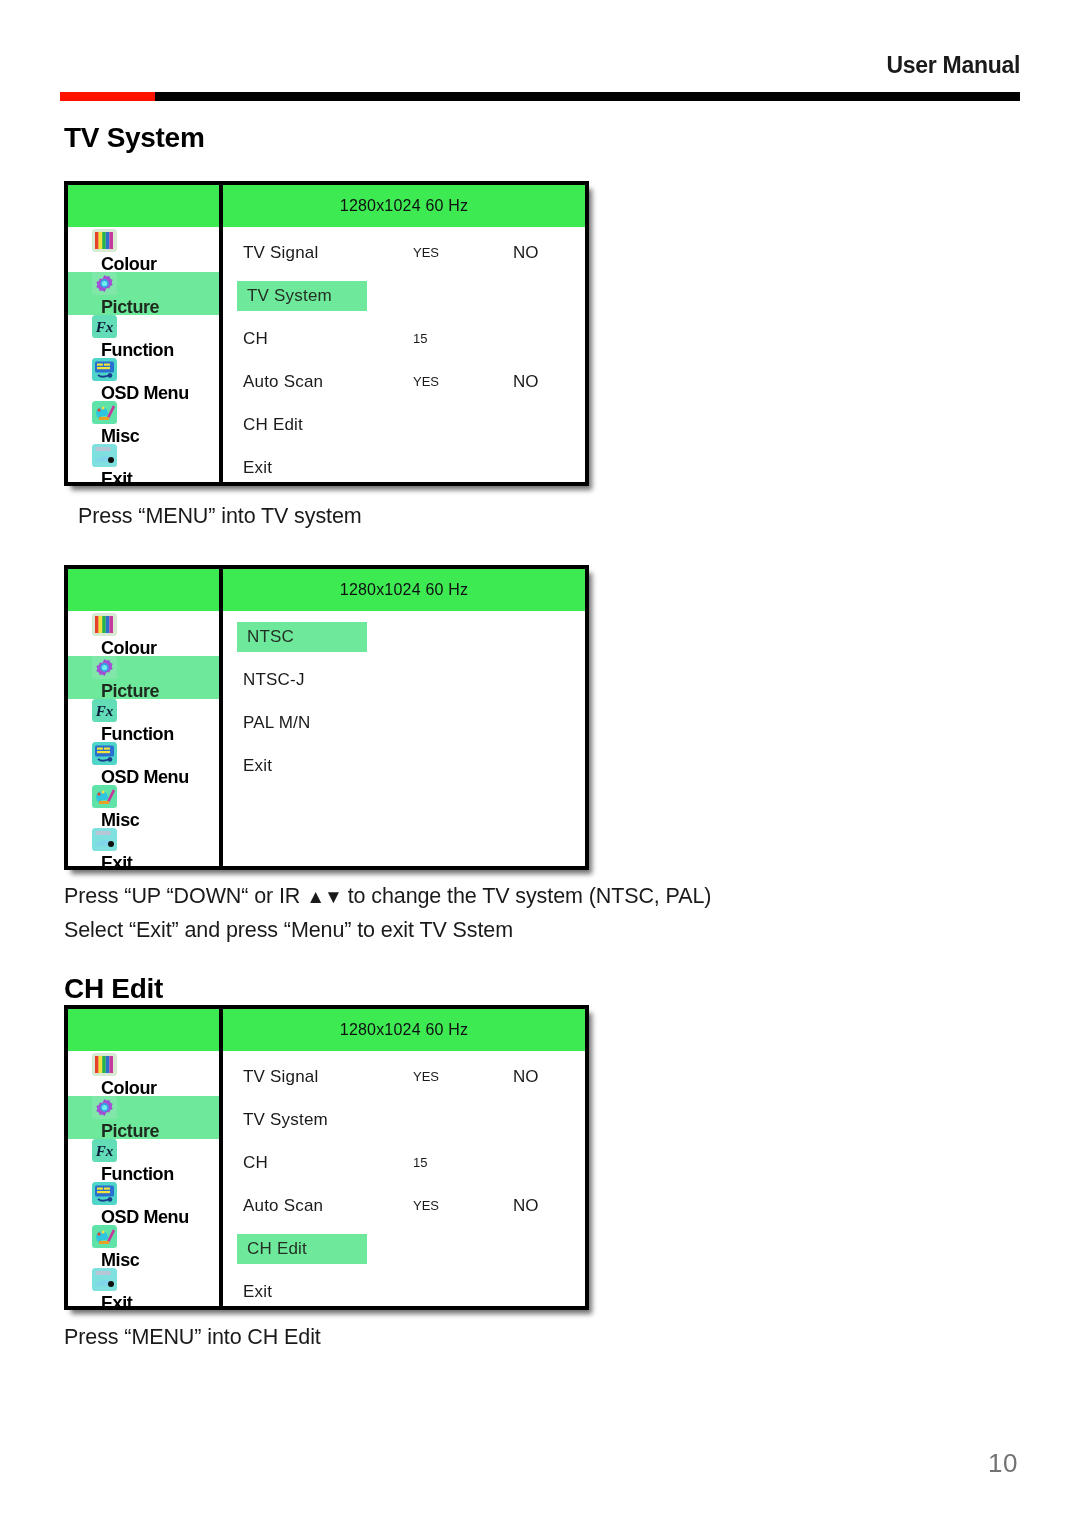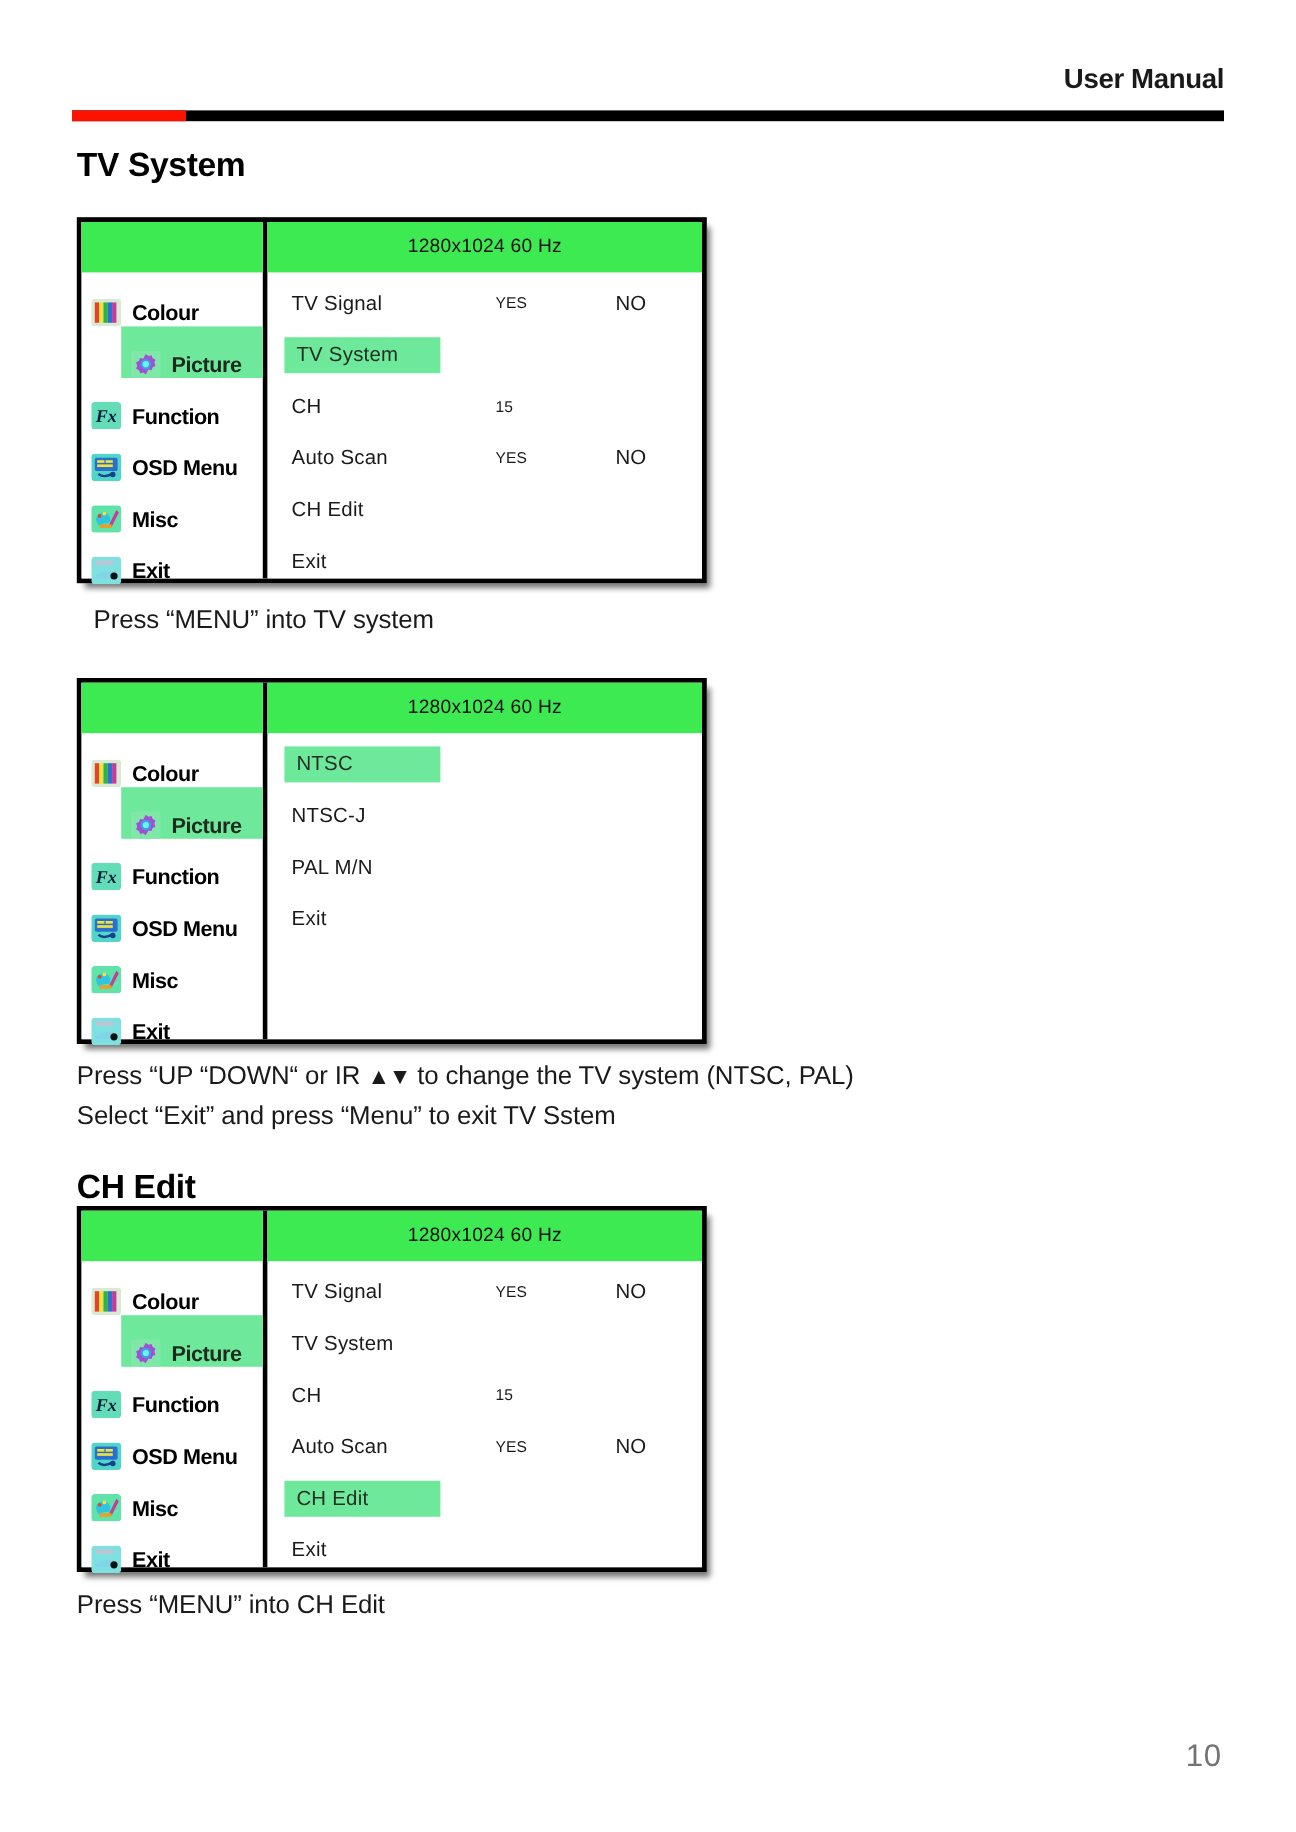--- a/index.html
+++ b/index.html
@@ -122,27 +122,27 @@
   }
   .osd-menu-list {
     flex: 1 1 auto;
     display: flex;
     flex-direction: column;
     padding-top: 2px;
   }
   .osd-menu-item {
     height: 43px;
     display: flex;
-    align-items: flex-end;
-    padding-left: 8px;
+    align-items: flex-start;
+    padding-left: 24px;
     box-sizing: border-box;
+    flex-direction: column;
   }
   .osd-menu-item.selected {
     background: #6ee99b;
-    margin-left: 33px;
   }
   .osd-menu-item .mi-label {
     font-size: 18px;
     font-weight: bold;
     color: #000000;
     margin-left: 9px;
     letter-spacing: -0.4px;
     white-space: nowrap;
   }
   .osd-menu-item.selected .mi-label {

